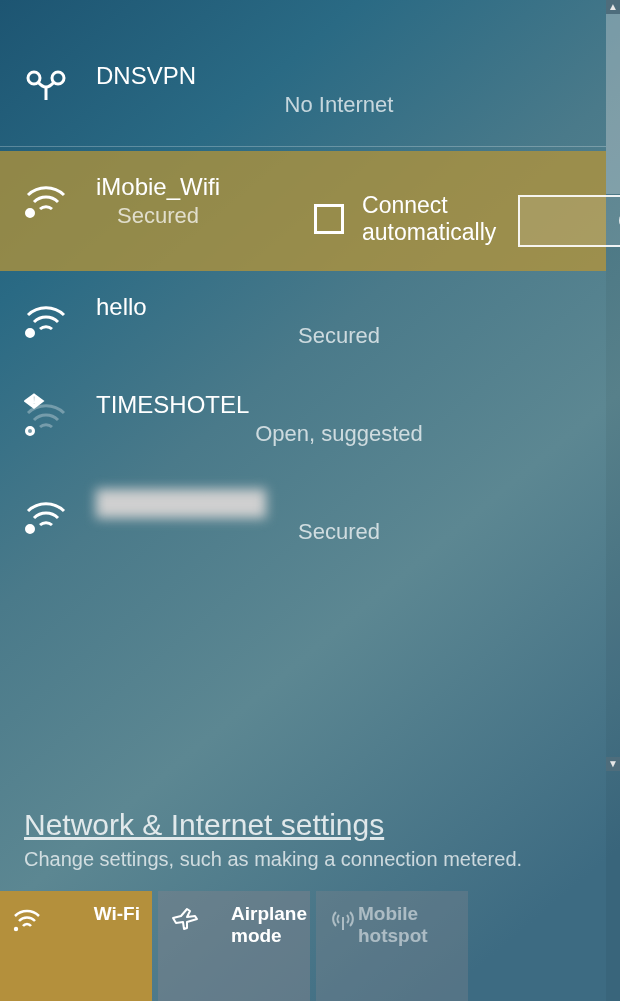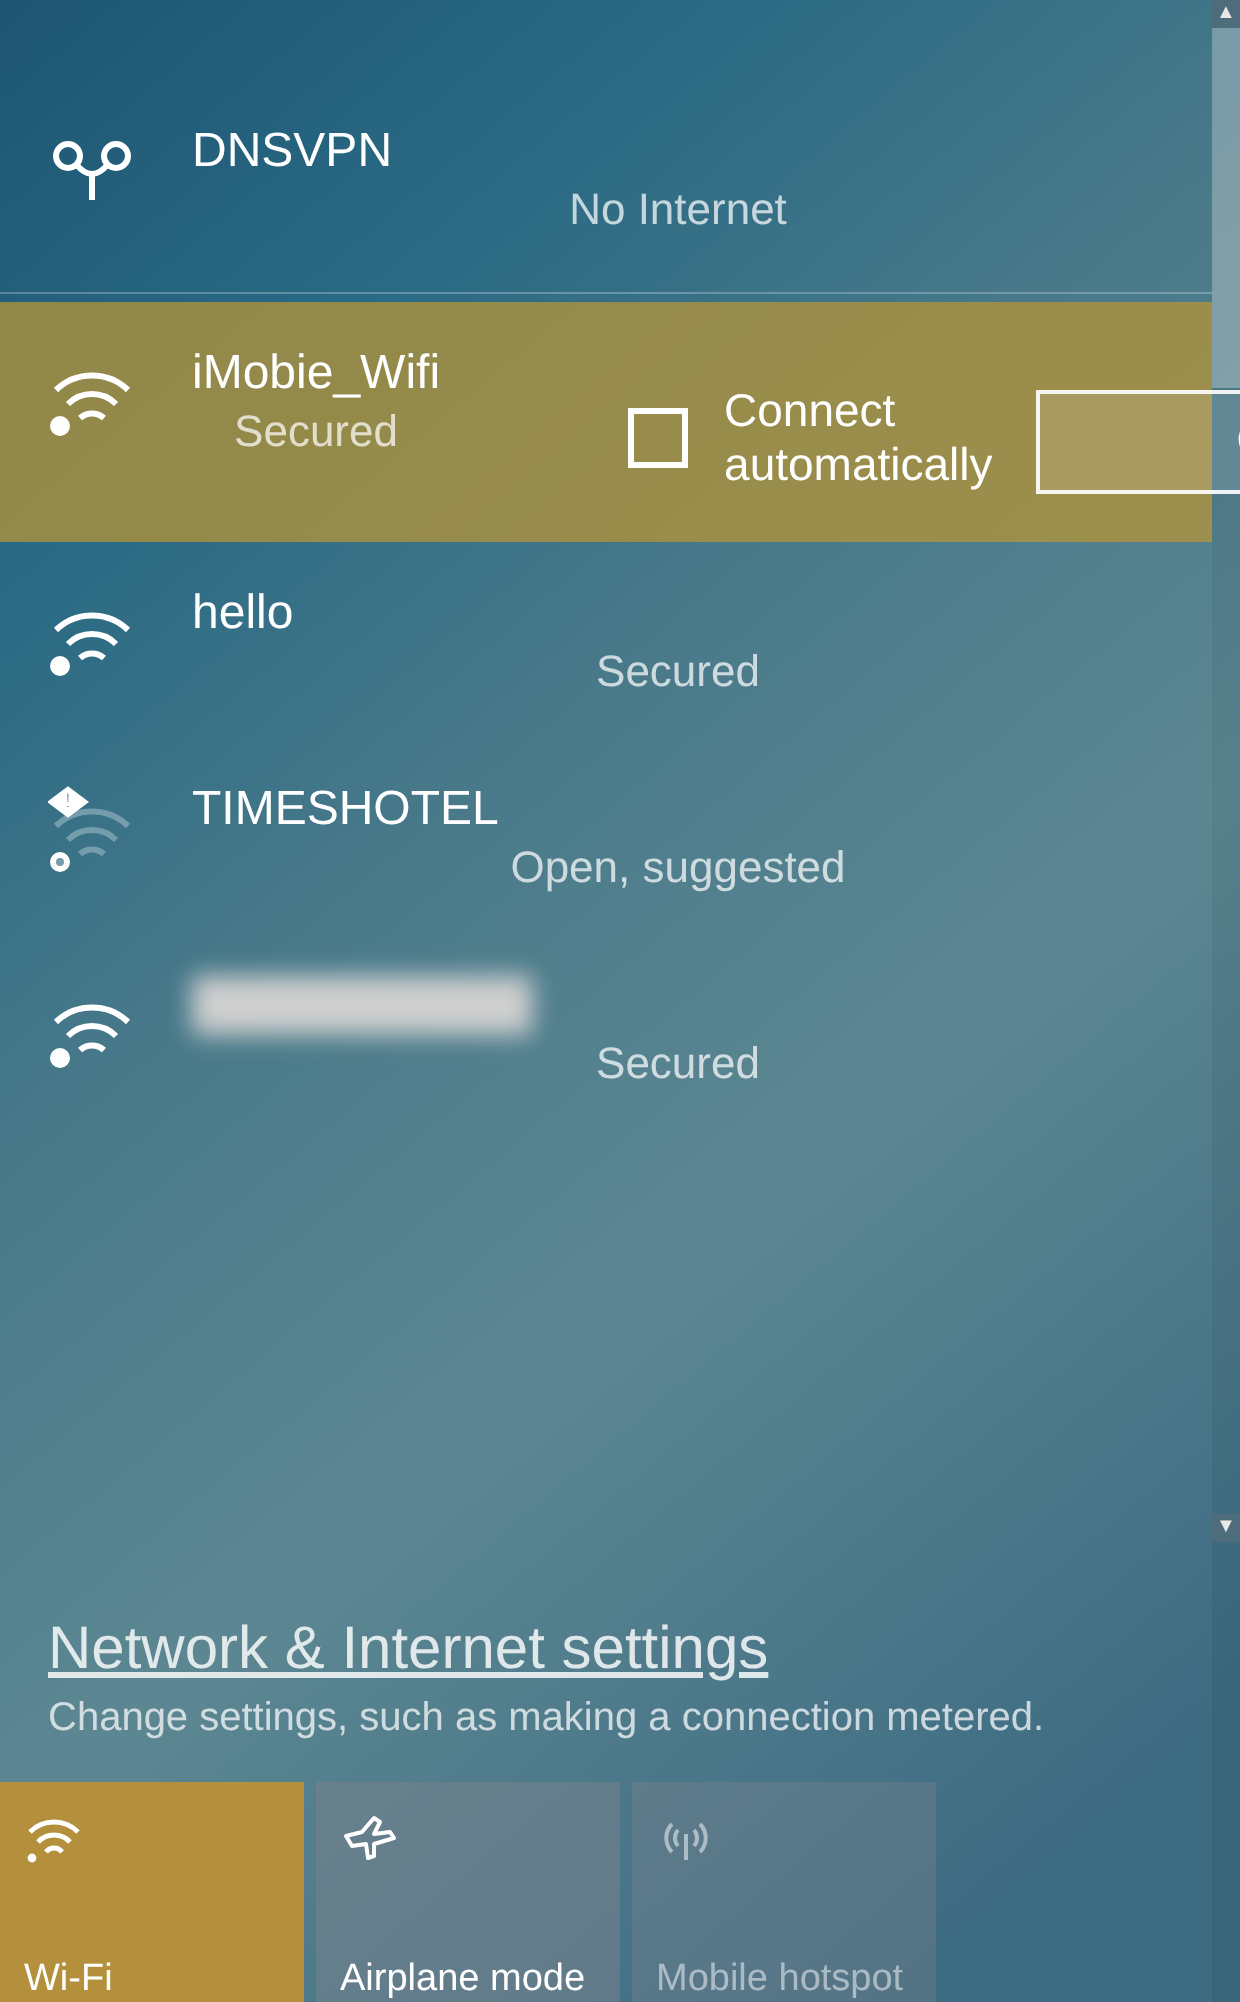--- a/index.html
+++ b/index.html
@@ -165,23 +165,24 @@
     bottom: 0; left: 0;
     display: flex;
     gap: 6px;
     padding: 0;
   }
   .tile {
     width: 152px;
     height: 110px;
     padding: 12px 12px 0 12px;
     display: flex;
-    flex-direction: column;
+    flex-direction: row;
     justify-content: space-between;
     cursor: pointer;
+    font-weight: bold;
   }
   .tile.active {
     background: #b4903c;
     color: #fff;
   }
   .tile.inactive {
     background: rgba(120,130,140,0.55);
     color: #fff;
     gap: 31px;
   }

